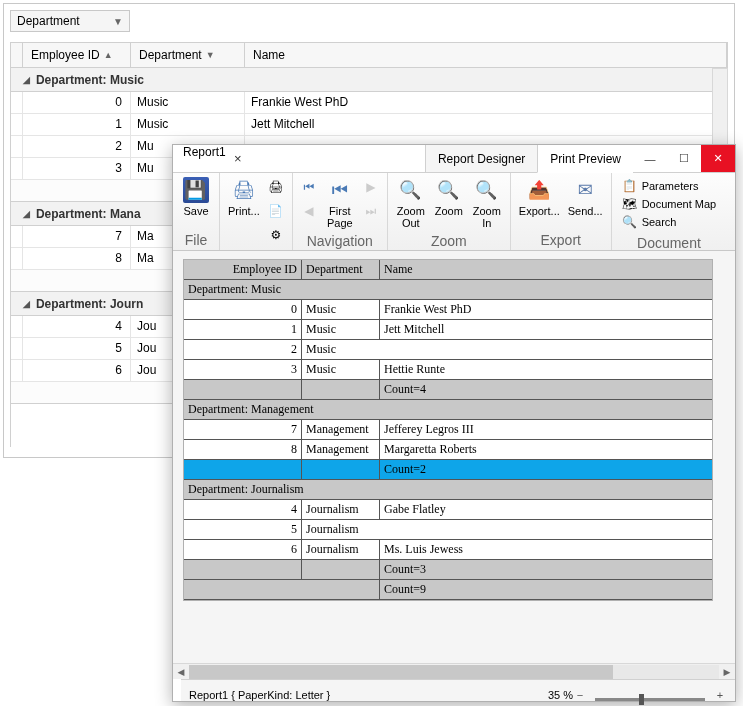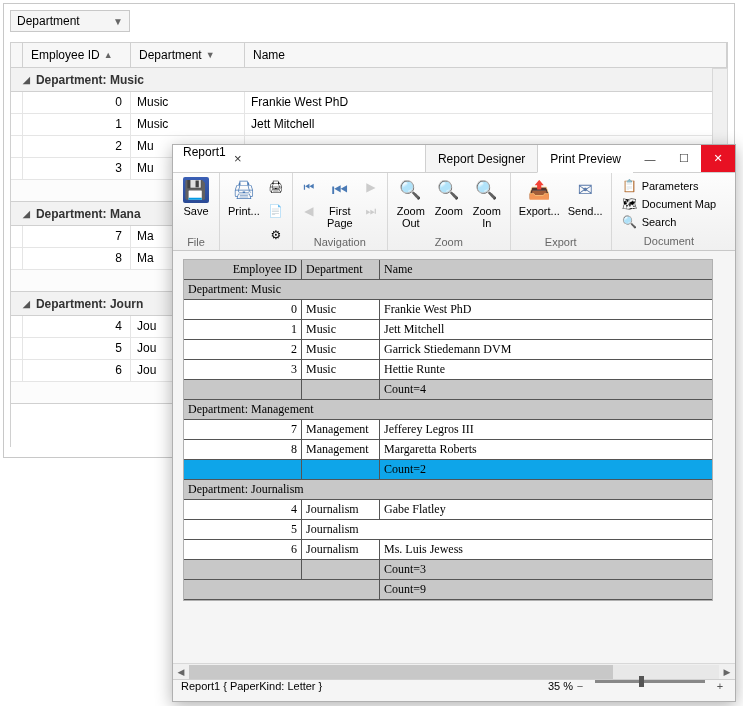--- a/index.html
+++ b/index.html
@@ -34,21 +34,21 @@
 .rw-tab { display: flex; align-items: center; padding: 0 12px; border-left: 1px solid #d0d0d0; background: #f5f5f5; cursor: pointer; }
 .rw-tab.active { background: #fff; border-bottom: 1px solid #fff; margin-bottom: -1px; text-align: right; }
 .rw-sysicons { display: flex; }
 .rw-sysicons div { width: 34px; display: flex; align-items: center; justify-content: center; font-size: 11px; }
 .rw-sys-min { color: #333; } .rw-sys-max { color: #333; }
 .rw-sys-close { background: #e81123; color: #fff; font-size: 14px; }
 
 .ribbon { height: 78px; background: linear-gradient(#fdfdfd,#f0f0f0); border-bottom: 1px solid #c8c8c8; display: flex; }
 .ribbon-group { border-right: 1px solid #d8d8d8; padding: 2px 4px 0 4px; display: flex; flex-direction: column; }
 .rg-items { display: flex; flex: 1; }
-.rg-label { text-align: center; font-size: 11px; color: #666; padding: 2px 0; }
+.rg-label { text-align: center; font-size: 14px; color: #666; padding: 2px 0; }
 .rbtn { display: flex; flex-direction: column; align-items: center; justify-content: flex-start; padding: 2px 4px; cursor: pointer; min-width: 38px; }
 .rbtn .ic { width: 26px; height: 26px; margin-bottom: 2px; display: flex; align-items: center; justify-content: center; font-size: 18px; }
 .rbtn .lbl { font-size: 11px; text-align: center; line-height: 1.1; }
 .rbtn-sm { width: 22px; height: 22px; display: flex; align-items: center; justify-content: center; font-size: 12px; cursor: pointer; margin: 1px; }
 .rg-doc-items { display: flex; flex-direction: column; padding: 2px 4px; }
 .doc-item { display: flex; align-items: center; padding: 1px 2px; cursor: pointer; font-size: 11px; }
 .doc-item .di-ic { width: 16px; height: 16px; margin-right: 4px; display: flex; align-items: center; justify-content: center; font-size: 12px; }
 
 
 .ic-save { background: linear-gradient(#3a5fb5,#2a4a95); color: #fff; border-radius: 2px; font-size: 16px; width: 24px; height: 24px; line-height: 24px; }
@@ -66,21 +66,21 @@
 .pp-group { background: #c8c8c8; }
 .pp-c1 { width: 118px; text-align: right; } .pp-c2 { width: 78px; } .pp-c3 { flex: 1; }
 .pp-group .pp-c1 { text-align: left; width: 196px; } 
 .pp-count .pp-c1 { width: 118px; } .pp-count .pp-c2 { width: 78px; } .pp-count .pp-c3 { flex: 1; }
 
 .hscroll { position: absolute; left: 0; bottom: 22px; right: 0; height: 16px; background: #f0f0f0; border-top: 1px solid #d8d8d8; display: flex; align-items: center; }
 .hscroll .sc-btn { width: 16px; height: 14px; display: flex; align-items: center; justify-content: center; color: #666; font-size: 9px; }
 .hscroll .sc-track { flex: 1; height: 14px; background: #e8e8e8; position: relative; }
 .hscroll .sc-thumb { position: absolute; left: 0; width: 80%; height: 100%; background: #c8c8c8; }
 
-.statusbar { position: absolute; left: 0; bottom: 0; right: 0; height: 22px; background: #f5f5f5; border-top: 1px solid #d0d0d0; display: flex; align-items: flex-start; padding: 0 8px; font-size: 11px; }
+.statusbar { position: absolute; left: 8px; bottom: 0; right: 0; height: 22px; background: #f5f5f5; border-top: 1px solid #d0d0d0; display: flex; align-items: flex-end; padding: 0 8px; font-size: 11px; }
 .statusbar .sb-spacer { flex: 1; }
 .zoom-slider { width: 110px; height: 3px; background: #888; margin: 0 8px; position: relative; }
 .zoom-slider .zs-thumb { position: absolute; left: 40%; top: -4px; width: 5px; height: 11px; background: #555; }
 .zoom-btn { width: 14px; text-align: center; color: #555; cursor: pointer; }
 </style>
 </head>
 <body>
 
 <div class="bg-window">
   <div class="dropdown">
@@ -304,21 +304,20 @@
           <div class="pp-c3">Frankie West PhD</div>
         </div>
         <div class="pp-row">
           <div class="pp-c1">1</div>
           <div class="pp-c2">Music</div>
           <div class="pp-c3">Jett Mitchell</div>
         </div>
         <div class="pp-row">
           <div class="pp-c1">2</div>
           <div class="pp-c2">Music</div>
-          <div class="pp-c3">Garrick Stiedemann DVM</div>
         </div>
         <div class="pp-row">
           <div class="pp-c1">3</div>
           <div class="pp-c2">Music</div>
           <div class="pp-c3">Hettie Runte</div>
         </div>
         <div class="pp-row pp-count" style="background:#c8c8c8">
           <div class="pp-c1"></div>
           <div class="pp-c2"></div>
           <div class="pp-c3">Count=4</div>

